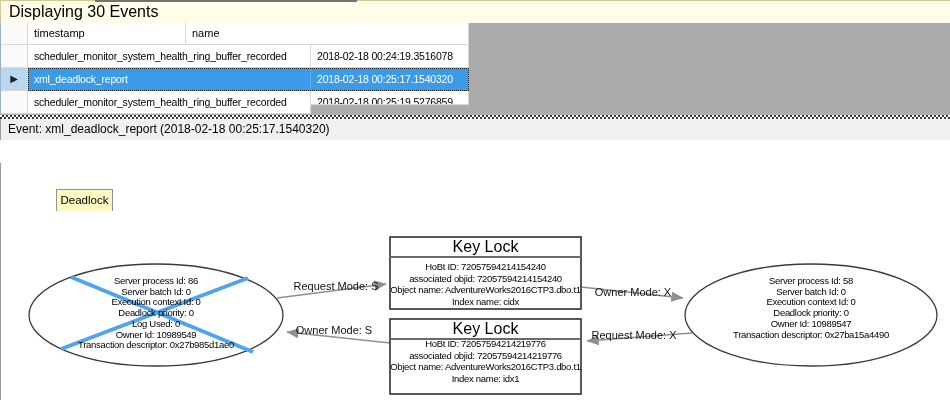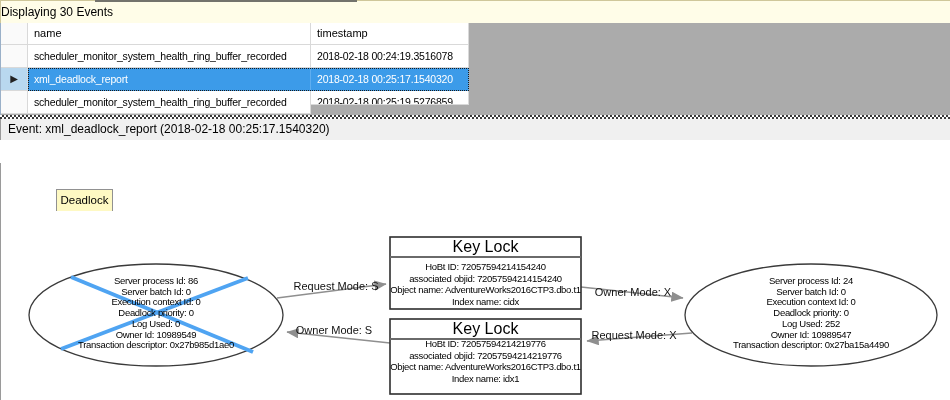--- a/index.html
+++ b/index.html
@@ -5,21 +5,21 @@
   * { margin:0; padding:0; box-sizing:border-box; }
   html,body { width:950px; height:400px; }
   body {
     position:relative; overflow:hidden; background:#fff;
     font-family:"Liberation Sans", sans-serif; color:#000;
   }
   
   .info-bar {
     position:absolute; left:0; top:0; width:950px; height:23px;
     background:#FFFDE8; border-top:1px solid #cfc79a; border-left:1px solid #cfc79a;
-    font-size:12px; line-height:22px; 
+    font-size:16px; line-height:22px; padding-left:8px;
   }
   .top-artifact { position:absolute; left:95px; top:0; width:262px; height:2px; background:#73736c; }
   
   .grid {
     position:absolute; left:0; top:23px; width:950px; height:92px;
     background:#ABABAB; border-left:1px solid #9ab0c8;
   }
   .g-row { position:absolute; left:0; width:468px; display:flex; }
   .g-cell {
     background:#fff; border-right:1px solid #d9d9d9; border-bottom:1px solid #d9d9d9;
@@ -83,22 +83,22 @@
 </style>
 </head>
 <body>
 
 <div class="info-bar"><span>Displaying 30 Events</span></div>
 <div class="top-artifact"></div>
 
 <div class="grid">
   <div class="g-row hdr" style="top:0;height:22px">
     <div class="g-cell c-sel"></div>
+    <div class="g-cell c-ts">timestamp</div>
     <div class="g-cell c-name">name</div>
-    <div class="g-cell c-ts">timestamp</div>
   </div>
 
   <div class="g-row" style="top:22px;height:23px">
     <div class="g-cell c-sel" style="height:23px"></div>
     <div class="row-main">
       <div class="g-cell c-name" style="height:23px;line-height:22px">scheduler_monitor_system_health_ring_buffer_recorded</div>
       <div class="g-cell c-ts" style="height:23px;line-height:22px">2018-02-18 00:24:19.3516078</div>
     </div>
   </div>
 
@@ -158,25 +158,24 @@
     <div>Server process Id: 86</div>
     <div>Server batch Id: 0</div>
     <div>Execution context Id: 0</div>
     <div>Deadlock priority: 0</div>
     <div>Log Used: 0</div>
     <div>Owner Id: 10989549</div>
     <div>Transaction descriptor: 0x27b985d1ae0</div>
   </div>
 
   <div class="node-text" style="left:690px;top:113px;width:240px">
-    <div>Server process Id: 24</div>
+    <div>Server process Id: 58</div>
     <div>Server batch Id: 0</div>
     <div>Execution context Id: 0</div>
     <div>Deadlock priority: 0</div>
-    <div>Log Used: 252</div>
     <div>Owner Id: 10989547</div>
     <div>Transaction descriptor: 0x27ba15a4490</div>
   </div>
 
   <div class="lock-title" style="left:389px;top:74px;width:191px;height:20px">Key Lock</div>
   <div class="lock-body" style="left:389px;top:96px;width:191px;height:50px">
     <div>HoBt ID: 72057594214154240</div>
     <div>associated objid: 72057594214154240</div>
     <div>Object name: AdventureWorks2016CTP3.dbo.t1</div>
     <div>Index name: cidx</div>

